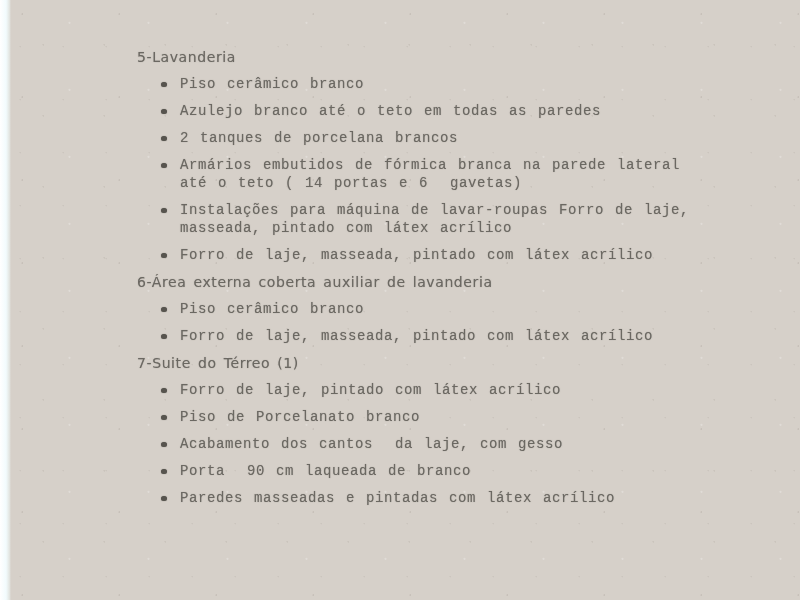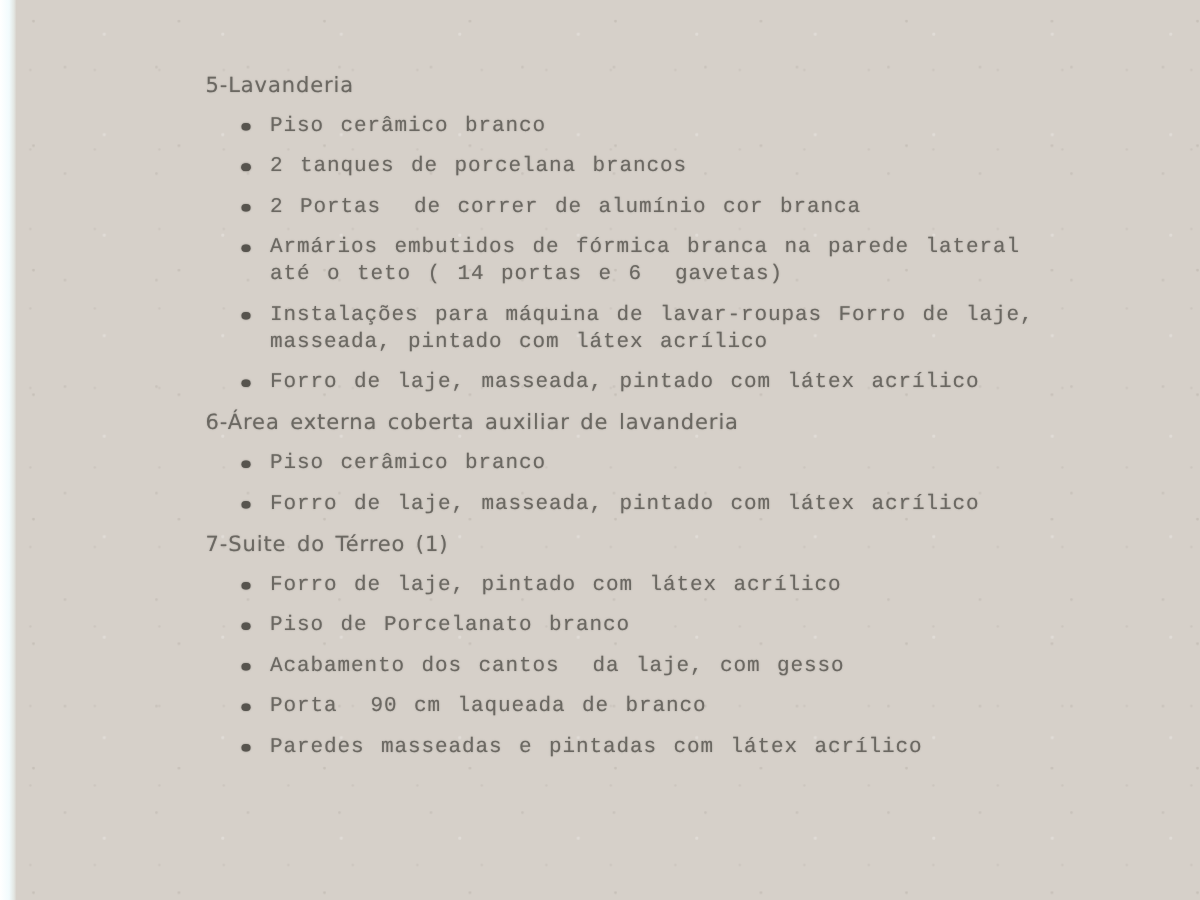--- a/index.html
+++ b/index.html
@@ -85,23 +85,22 @@
 </head>
 <body>
 
 <div class="paper">
   <div class="scan-edge"></div>
   <main class="content">
       <section class="section">
         <div class="section-title">5-Lavanderia</div>
         <ul class="bullet-list">
           <li class="bullet-item"><span class="bullet-dot"></span><span class="bullet-text">Piso cerâmico branco</span></li>
-          <li class="bullet-item"><span class="bullet-dot"></span></li>
+          <li class="bullet-item"><span class="bullet-dot"></span><span class="bullet-text">Azulejo branco até o teto em todas as paredes</span></li>
           <li class="bullet-item"><span class="bullet-dot"></span><span class="bullet-text">2 tanques de porcelana brancos</span></li>
-          <li class="bullet-item"><span class="bullet-dot"></span><span class="bullet-text">2 Portas  de correr de alumínio cor branca</span></li>
           <li class="bullet-item"><span class="bullet-dot"></span><span class="bullet-text">Armários embutidos de fórmica branca na parede lateral
 até o teto ( 14 portas e 6  gavetas)</span></li>
           <li class="bullet-item"><span class="bullet-dot"></span><span class="bullet-text">Instalações para máquina de lavar-roupas Forro de laje,
 masseada, pintado com látex acrílico</span></li>
           <li class="bullet-item"><span class="bullet-dot"></span><span class="bullet-text">Forro de laje, masseada, pintado com látex acrílico</span></li>
         </ul>
       </section>
       <section class="section">
         <div class="section-title">6-Área externa coberta auxiliar de lavanderia</div>
         <ul class="bullet-list">

